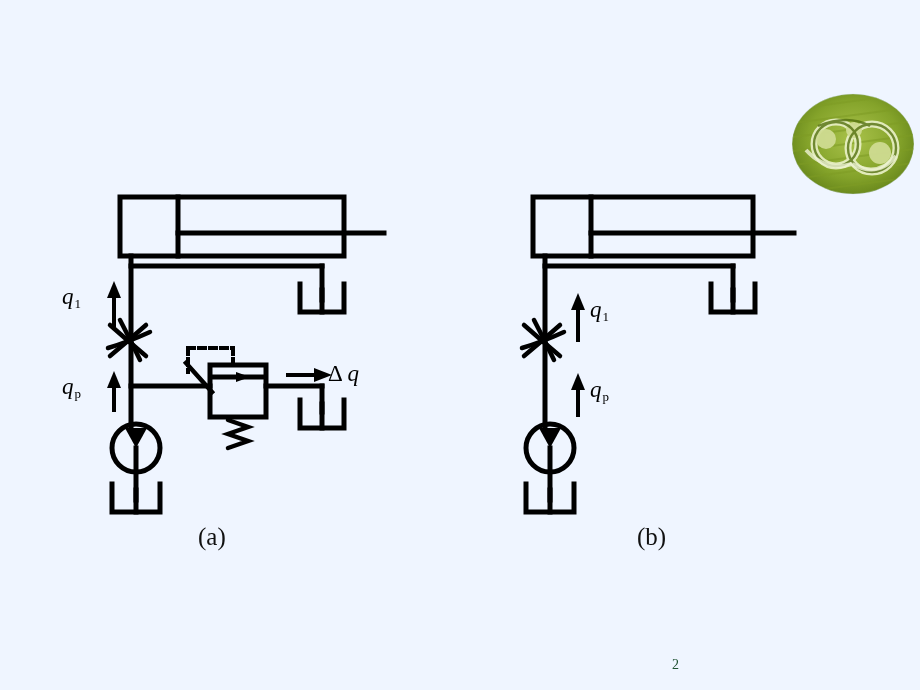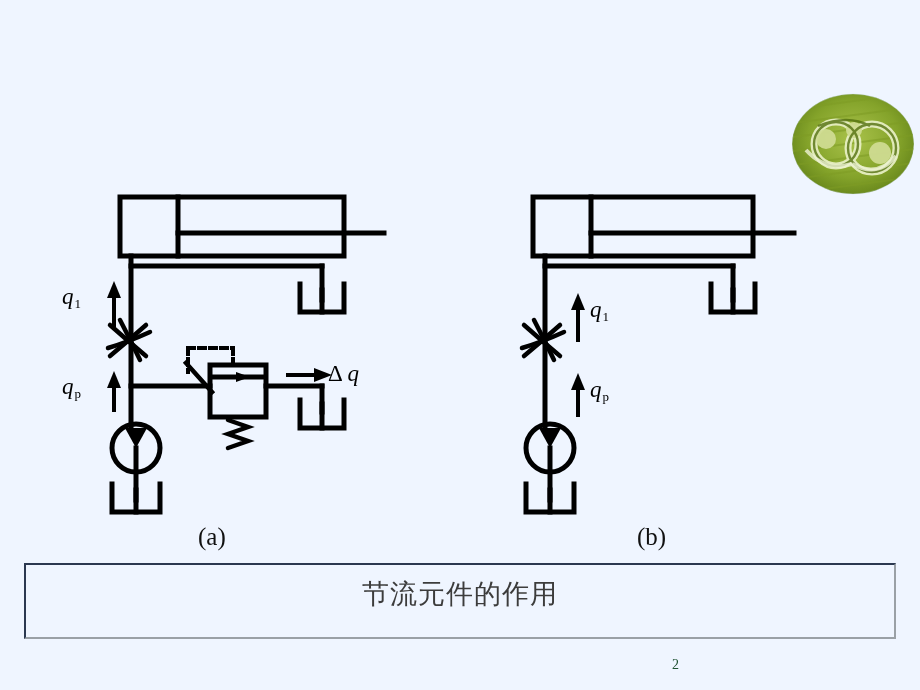--- a/index.html
+++ b/index.html
@@ -280,19 +280,16 @@
     <span>q</span><sub>1</sub>
   </div>
 
   <div class="abs mlabel" style="left:590px; top:378px;">
     <span>q</span><sub>p</sub>
   </div>
 
   <div class="abs fig-caption" style="left:198px; top:524px;">(a)</div>
   <div class="abs fig-caption" style="left:637px; top:524px;">(b)</div>
 
-  <div class="abs" id="caption-box">
-    <div id="caption-text">节流元件的作用</div>
-  </div>
 
   <div class="abs" id="page-number">2</div>
 
 </div>
 
 </body></html>

